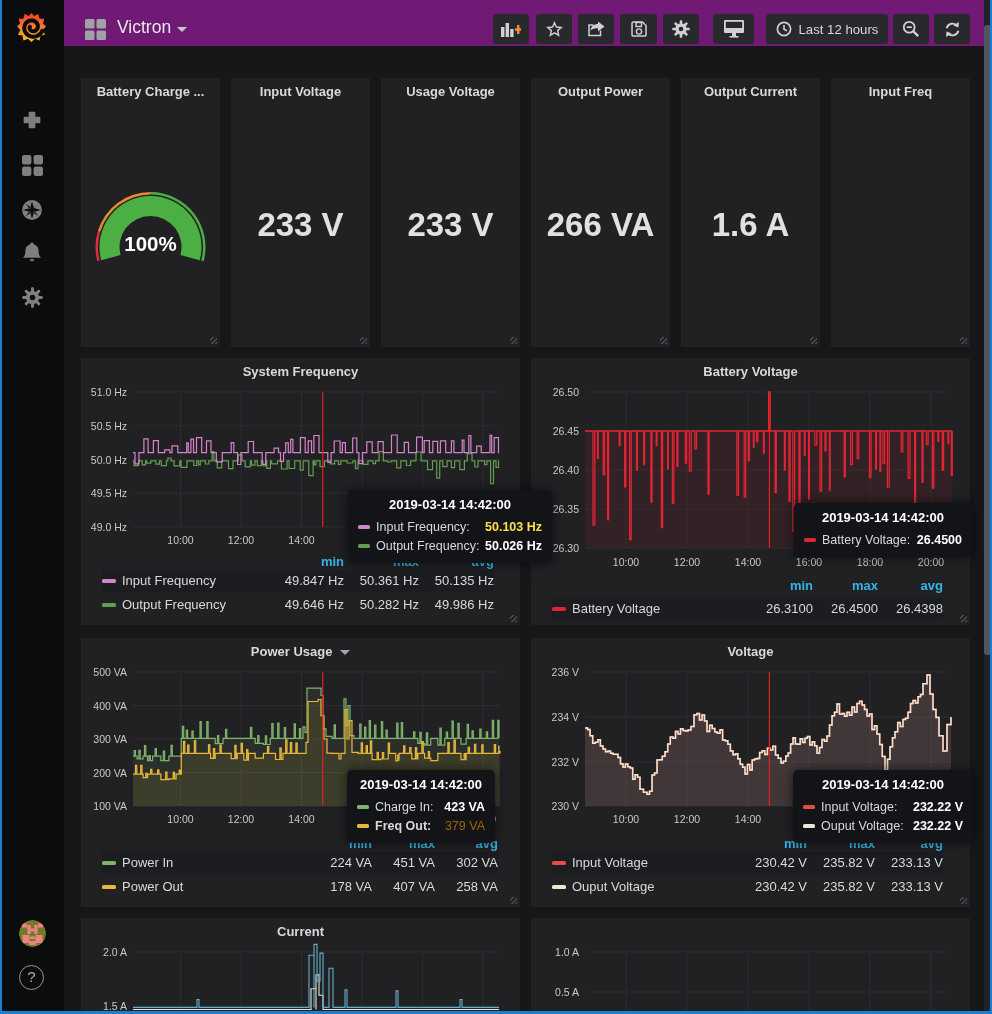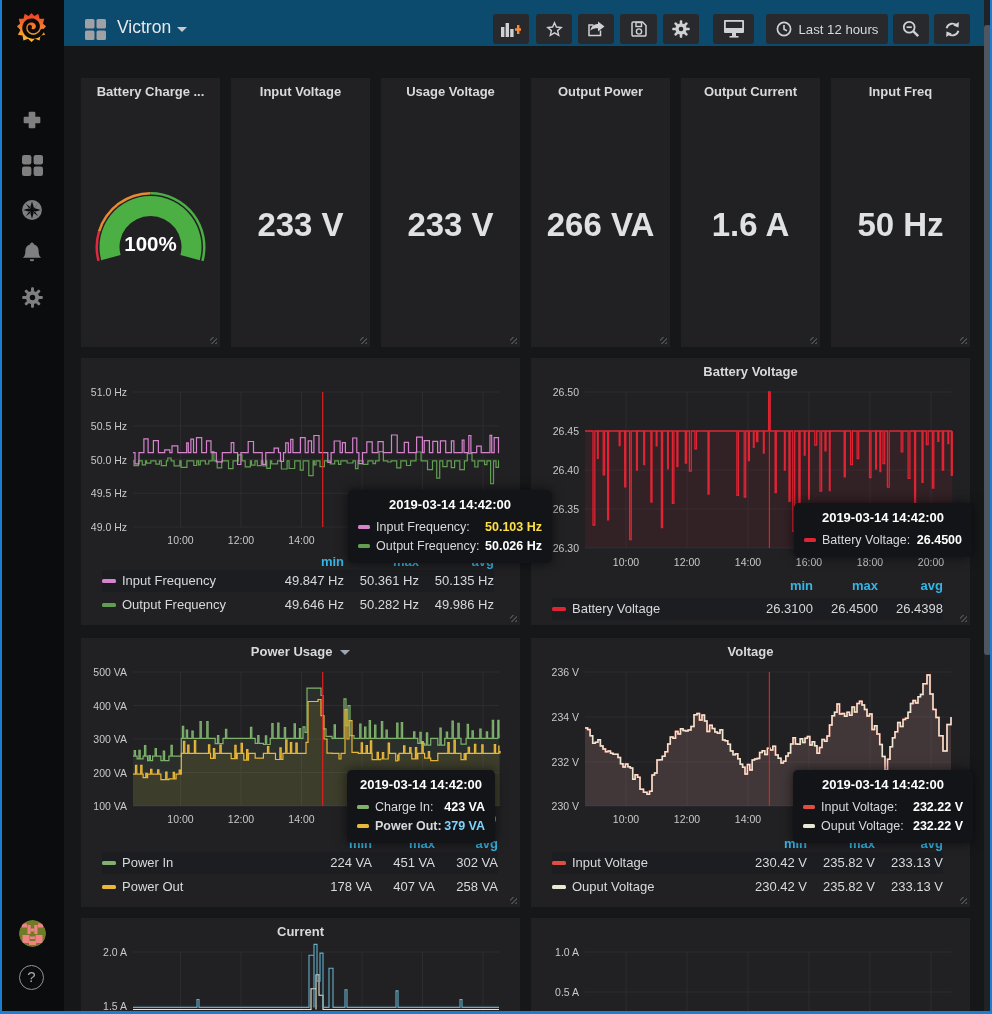--- a/index.html
+++ b/index.html
@@ -1,21 +1,21 @@
 <!DOCTYPE html>
 <html><head><meta charset="utf-8"><style>
 *{margin:0;padding:0;box-sizing:content-box}
 body{width:992px;height:1014px;overflow:hidden;background:#161719;font-family:"Liberation Sans",sans-serif;position:relative}
 .panel{position:absolute;background:#212124}
 .panel::after{content:'';position:absolute;right:3px;bottom:3px;width:7px;height:7px;background:repeating-linear-gradient(135deg,transparent,transparent 2px,#4a4b4e 2px,#4a4b4e 3.2px)}
 .ptitle{position:absolute;left:0;right:0;top:6px;text-align:center;font-size:13px;font-weight:bold;color:#d8d9da;white-space:nowrap}
 svg text{font-family:"Liberation Sans",sans-serif}
 </style></head>
 <body>
-<div style="position:absolute;left:64px;top:0;width:928px;height:46px;background:#0c4a6e">
+<div style="position:absolute;left:64px;top:0;width:928px;height:46px;background:#701a75">
     <div style="position:absolute;left:21px;top:19px"><svg width="21" height="21" viewBox="0 0 21 21">
         <g fill="#9fa1a4">
           <rect x="0" y="0" width="9.5" height="9.5" rx="1.5"></rect>
           <rect x="11.5" y="0" width="9.5" height="9.5" rx="1.5"></rect>
           <rect x="0" y="11.5" width="9.5" height="9.5" rx="1.5"></rect>
           <rect x="11.5" y="11.5" width="9.5" height="9.5" rx="1.5"></rect>
         </g>
       </svg></div>
     <div style="position:absolute;left:53px;top:17px;font-size:17.5px;font-weight:500;color:#e8e9ea">Victron</div>
     <div style="position:absolute;left:113px;top:27px;width:0;height:0;border-left:5px solid transparent;border-right:5px solid transparent;border-top:5px solid #c8c9ca"></div>
@@ -174,33 +174,33 @@
 <div class="panel" style="left:531px;top:78px;width:139px;height:269px">
 <div class="ptitle">Output Power</div>
 <div style="position:absolute;left:0;right:0;top:128px;text-align:center;font-size:33px;font-weight:bold;color:#dfe1e3;letter-spacing:0px">266 VA</div>
 </div>
 <div class="panel" style="left:681px;top:78px;width:139px;height:269px">
 <div class="ptitle">Output Current</div>
 <div style="position:absolute;left:0;right:0;top:128px;text-align:center;font-size:33px;font-weight:bold;color:#dfe1e3;letter-spacing:0px">1.6 A</div>
 </div>
 <div class="panel" style="left:831px;top:78px;width:139px;height:269px">
 <div class="ptitle">Input Freq</div>
-<div style="position:absolute;left:0;right:0;top:128px;text-align:center;font-size:33px;font-weight:bold;color:#dfe1e3;letter-spacing:0px">50 Hz</div>
 </div>
 <div class="panel" style="left:81px;top:78px;width:139px;height:269px">
 <div class="ptitle">Battery Charge ...</div>
     <svg width="139" height="269" viewBox="0 0 139 269" style="position:absolute;left:0;top:0">
       <path d="M20.24 182.20 A51.00 51.00 0 1 1 118.76 182.20 L99.44 177.02 A31.00 31.00 0 1 0 39.56 177.02 Z" fill="#4caf44"></path>
       <path d="M16.37 183.24 A55.00 55.00 0 0 1 16.90 152.92 L19.29 153.65 A52.50 52.50 0 0 0 18.79 182.59 Z" fill="#e0293f"></path>
       <path d="M16.90 152.92 A55.00 55.00 0 0 1 69.50 114.00 L69.50 116.50 A52.50 52.50 0 0 0 19.29 153.65 Z" fill="#e78a31"></path>
       <path d="M69.50 114.00 A55.00 55.00 0 0 1 122.63 183.24 L120.21 182.59 A52.50 52.50 0 0 0 69.50 116.50 Z" fill="#4caf44"></path>
       <text x="69.5" y="173.0" text-anchor="middle" font-size="20.5" font-weight="bold" fill="#ffffff">100%</text>
     </svg>
   </div>
 <div class="panel" style="left:81px;top:358px;width:439px;height:267px">
+    <div class="ptitle">System Frequency</div>
     <svg width="439" height="267" viewBox="0 0 439 267" style="position:absolute;left:0;top:0">
       <line x1="52.0" y1="34.0" x2="418.0" y2="34.0" stroke="#2c2d31" stroke-width="1"></line>
       <line x1="52.0" y1="67.8" x2="418.0" y2="67.8" stroke="#2c2d31" stroke-width="1"></line>
       <line x1="52.0" y1="101.5" x2="418.0" y2="101.5" stroke="#2c2d31" stroke-width="1"></line>
       <line x1="52.0" y1="135.2" x2="418.0" y2="135.2" stroke="#2c2d31" stroke-width="1"></line>
       <line x1="52.0" y1="169.0" x2="418.0" y2="169.0" stroke="#2c2d31" stroke-width="1"></line>
       <line x1="99.5" y1="34.0" x2="99.5" y2="169.0" stroke="#2c2d31" stroke-width="1"></line>
       <line x1="160.0" y1="34.0" x2="160.0" y2="169.0" stroke="#2c2d31" stroke-width="1"></line>
       <line x1="220.5" y1="34.0" x2="220.5" y2="169.0" stroke="#2c2d31" stroke-width="1"></line>
       <line x1="281.0" y1="34.0" x2="281.0" y2="169.0" stroke="#2c2d31" stroke-width="1"></line>
@@ -381,22 +381,22 @@
   </div>
 <div style="position:absolute;left:347px;top:770px;width:128px;background:#131417;border-radius:5px;box-shadow:0 0 12px rgba(0,0,0,0.6);padding:7px 10px 8px;font-size:12.5px;color:#d8d9da;z-index:50">
     <div style="text-align:center;font-weight:bold;font-size:13px;color:#fff;margin-bottom:5px">2019-03-14 14:42:00</div>
     <div style="display:flex;align-items:center;height:19px;white-space:nowrap">
       <span style="width:12px;height:4px;border-radius:1.5px;background:#7eb26d;margin-right:6px;flex:none"></span>
       <span style="">Charge In:</span>
       <span style="margin-left:auto;font-weight:bold;color:#fff">423 VA</span>
     </div>
     <div style="display:flex;align-items:center;height:19px;white-space:nowrap">
       <span style="width:12px;height:4px;border-radius:1.5px;background:#eab839;margin-right:6px;flex:none"></span>
-      <span style="font-weight:bold;">Power Out:</span>
-      <span style="margin-left:auto;font-weight:bold;color:#7dd3fc">379 VA</span>
+      <span style="font-weight:bold;">Freq Out:</span>
+      <span style="margin-left:auto;font-weight:normal;color:#a16207">379 VA</span>
     </div>
   </div>
 <div style="position:absolute;left:793px;top:770px;width:160px;background:#131417;border-radius:5px;box-shadow:0 0 12px rgba(0,0,0,0.6);padding:7px 10px 8px;font-size:12.5px;color:#d8d9da;z-index:50">
     <div style="text-align:center;font-weight:bold;font-size:13px;color:#fff;margin-bottom:5px">2019-03-14 14:42:00</div>
     <div style="display:flex;align-items:center;height:19px;white-space:nowrap">
       <span style="width:12px;height:4px;border-radius:1.5px;background:#e24d42;margin-right:6px;flex:none"></span>
       <span style="">Input Voltage:</span>
       <span style="margin-left:auto;font-weight:bold;color:#fff">232.22 V</span>
     </div>
     <div style="display:flex;align-items:center;height:19px;white-space:nowrap">

